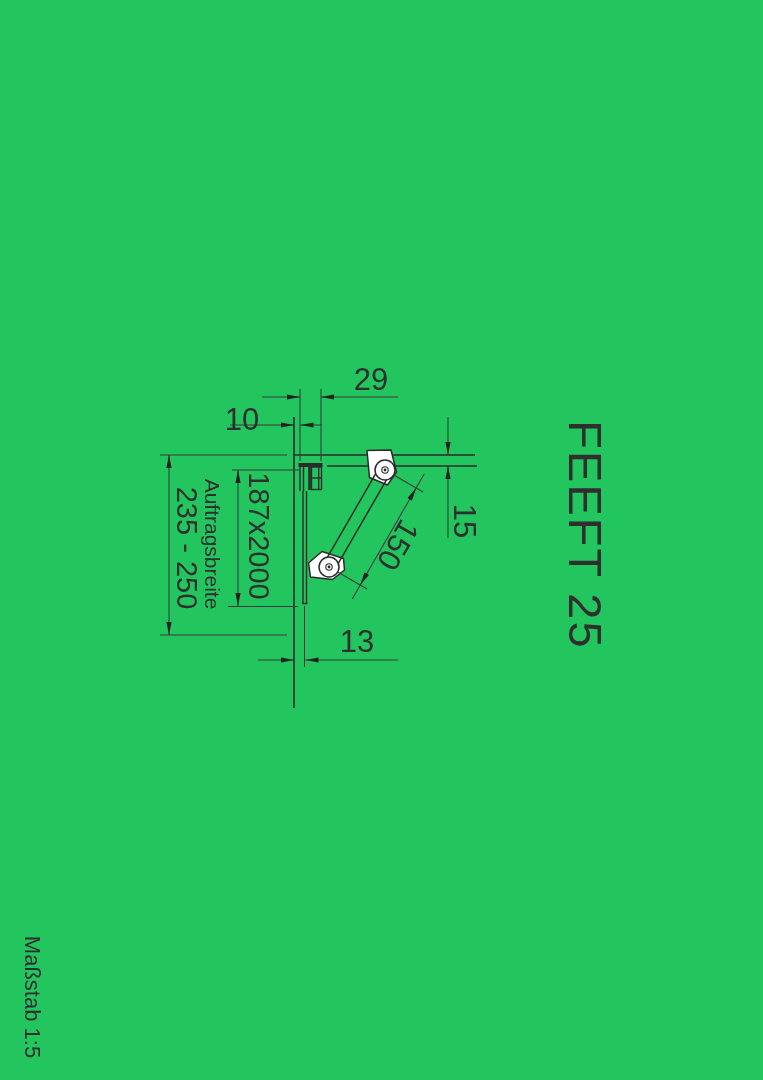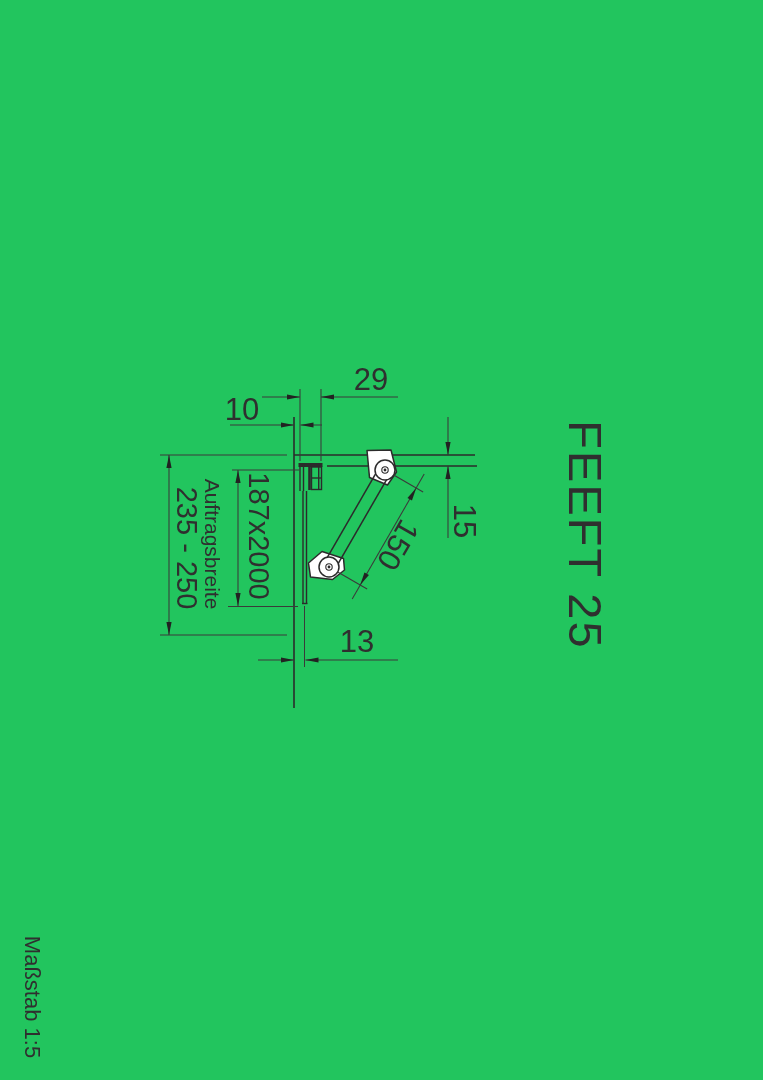--- a/index.html
+++ b/index.html
@@ -125,21 +125,21 @@
       <path d="M169 635 L166.4 622 L171.6 622 Z"></path>
       <path d="M238 470 L235.4 483 L240.6 483 Z"></path>
       <path d="M238 606 L235.4 593 L240.6 593 Z"></path>
       <path d="M416.2 488 L411.95 500.6 L407.45 498 Z"></path>
       <path d="M360.2 585 L364.45 572.4 L368.95 575 Z"></path>
     </g>
   </svg>
 
   <div class="t dim" style="left:371px; top:379px;">29</div>
 
-  <div class="t dim" style="left:242px; top:409px;">10</div>
+  <div class="t dim" style="left:242px; top:419px;">10</div>
 
   <div class="t dim rot90" style="left:464px; top:521px;">15</div>
 
   <div class="t dim rot120" style="left:398px; top:545px;">150</div>
 
   <div class="t dim" style="left:357px; top:641px;">13</div>
 
   <div class="t mid rot90" style="left:186px; top:548px;">235 - 250</div>
 
   <div class="t small rot90" style="left:212px; top:544px;">Auftragsbreite</div>

